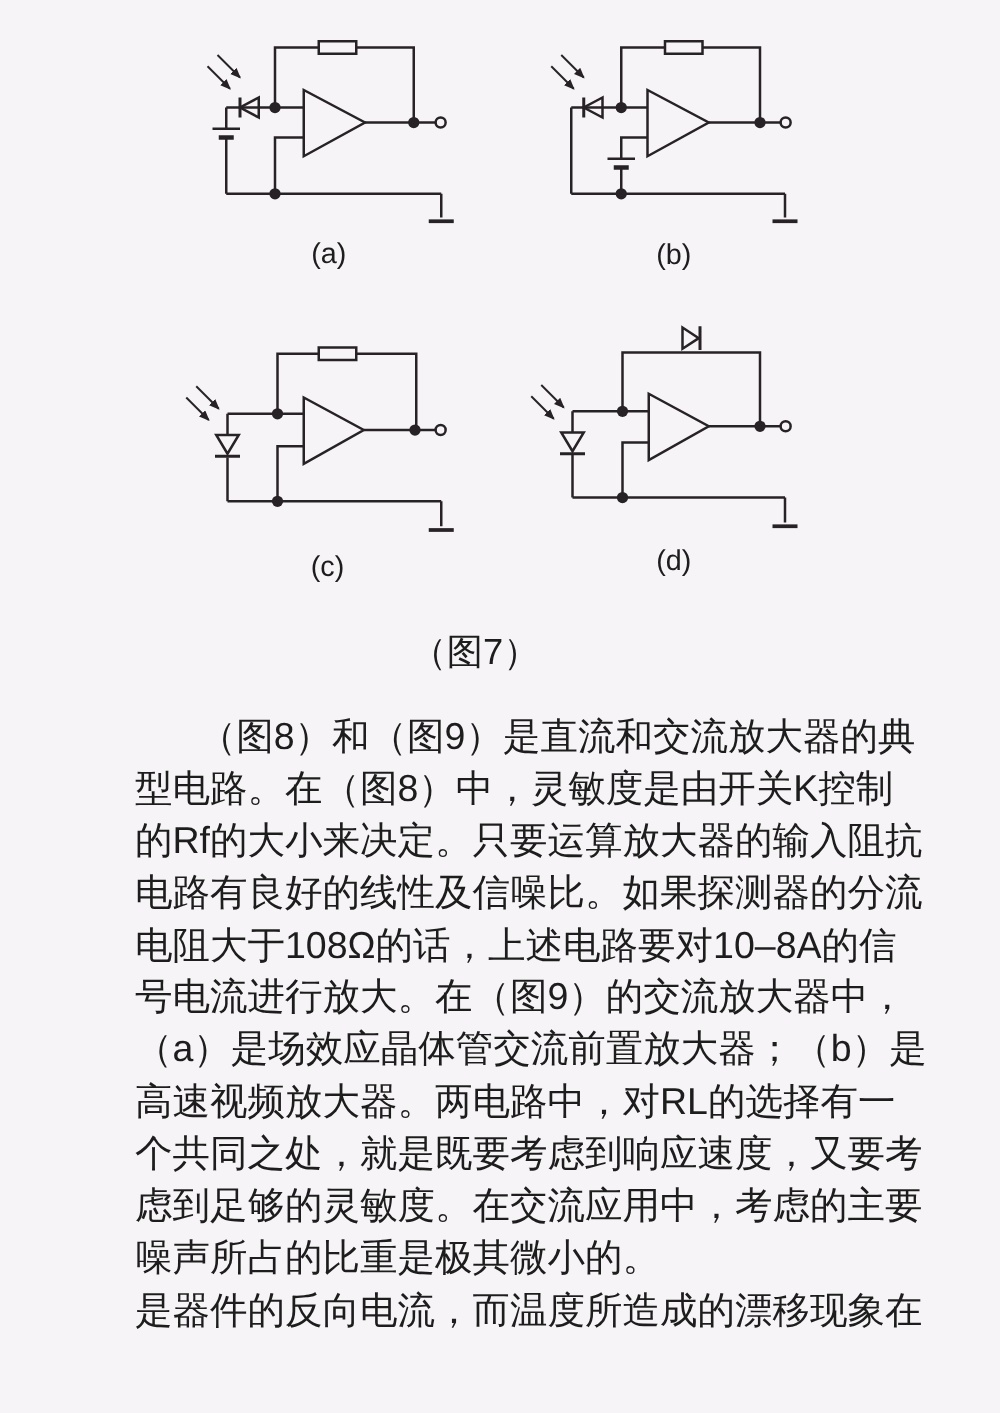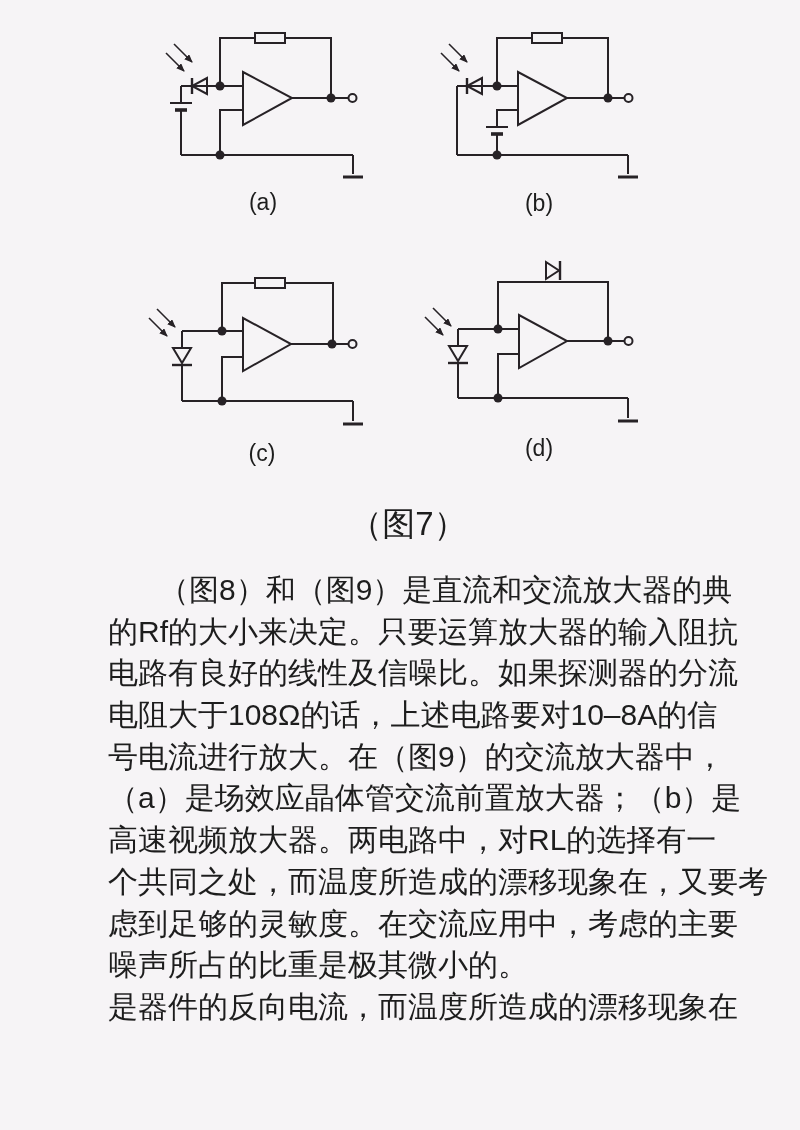--- a/index.html
+++ b/index.html
@@ -18,23 +18,23 @@
   .circuits{position:absolute;left:0;top:0;}
   .fig-label{
     position:absolute;
     transform:translateX(-50%);
     font-size:23px;
     color:var(--text);
     white-space:nowrap;
   }
   .caption{
     position:absolute;
-    left:408px;top:502px;
+    left:380px;top:502px;
     transform:translateX(-50%);
-    font-size:33px;
+    font-size:29px;
     color:var(--text);
     white-space:nowrap;
   }
   .article{
     position:absolute;
     left:108px;top:569px;
     width:660px;
     font-size:30px;
     line-height:41.7px;
     color:var(--text);
@@ -160,25 +160,26 @@
 
   <div class="fig-label" style="left:263px;top:189px">(a)</div>
   <div class="fig-label" style="left:539px;top:190px">(b)</div>
   <div class="fig-label" style="left:262px;top:440px">(c)</div>
   <div class="fig-label" style="left:539px;top:435px">(d)</div>
 
   <div class="caption">（图7）</div>
 
   <div class="article">
     <div class="line first">（图8）和（图9）是直流和交流放大器的典</div>
+    <div class="line">型电路。在（图8）中，灵敏度是由开关K控制</div>
     <div class="line">的Rf的大小来决定。只要运算放大器的输入阻抗</div>
     <div class="line">电路有良好的线性及信噪比。如果探测器的分流</div>
     <div class="line">电阻大于108Ω的话，上述电路要对10–8A的信</div>
     <div class="line">号电流进行放大。在（图9）的交流放大器中，</div>
     <div class="line">（a）是场效应晶体管交流前置放大器；（b）是</div>
     <div class="line">高速视频放大器。两电路中，对RL的选择有一</div>
-    <div class="line">个共同之处，而温度所造成的漂移现象在，又要考</div>
+    <div class="line">个共同之处，就是既要考虑到响应速度，又要考</div>
     <div class="line">虑到足够的灵敏度。在交流应用中，考虑的主要</div>
     <div class="line">噪声所占的比重是极其微小的。</div>
     <div class="line">是器件的反向电流，而温度所造成的漂移现象在</div>
   </div>
 
 </div>
 
 </body></html>

